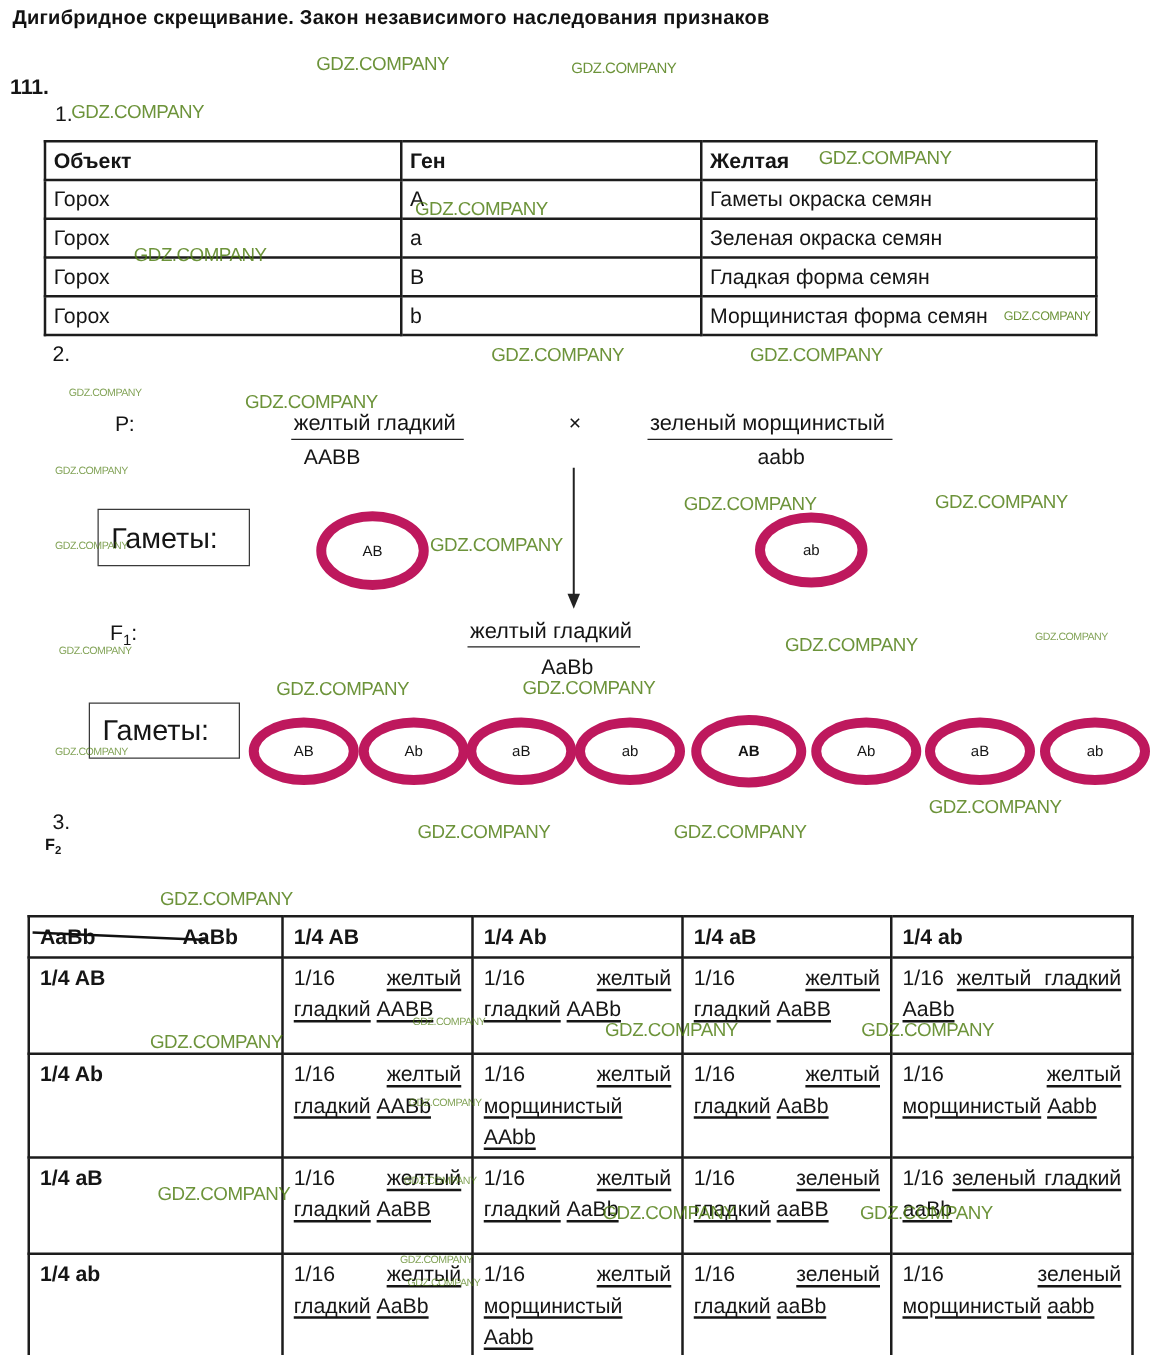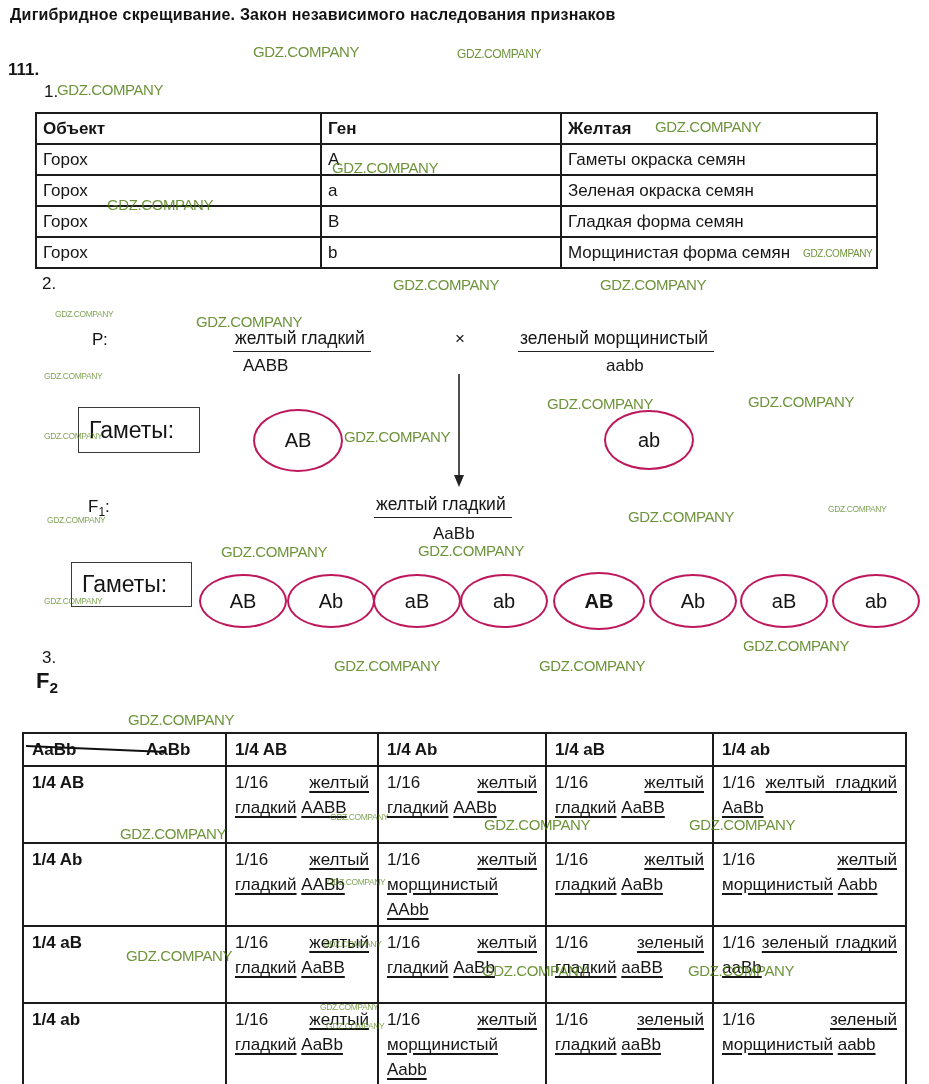--- a/index.html
+++ b/index.html
@@ -19,22 +19,22 @@
   table{border-collapse:collapse;background:transparent;}
   .t1 td,.t1 th{border:2px solid #1c1c1c;font-size:17px;font-weight:normal;
       text-align:left;padding:2px 6px;height:25px;color:#151515;}
   .t1 th{font-weight:bold;border-radius:12px;}
   
   .under{display:inline-block;border-bottom:1.5px solid #222;padding:0 6px 2px 2px;
          font-size:17.5px;}
   .plain{font-size:17px;}
   .box{position:absolute;border:1.5px solid #3a3a3a;display:flex;align-items:center;
        padding-left:10px;font-size:23px;box-sizing:border-box;background:transparent;}
-  .ellipse{position:absolute;border:2px solid #be185d;border-radius:50%;
-       display:flex;align-items:center;justify-content:center;font-size:20px;
+  .ellipse{position:absolute;border:8px solid #be185d;border-radius:50%;
+       display:flex;align-items:center;justify-content:center;font-size:12px;
        box-sizing:border-box;background:transparent;}
   .arrow{position:absolute;}
   
   .pt td,.pt th{border:2px solid #1c1c1c;font-size:17px;vertical-align:top;
       text-align:left;padding:3px 8px;line-height:25px;color:#151515;}
   .pt th{font-weight:bold;height:22px;vertical-align:middle;}
   .pt td.rowhead{font-weight:bold;}
   .pt td.cell{text-align:justify;}
   .pt .ph,.pt .gen{text-decoration:underline;text-underline-offset:3px;
       text-decoration-thickness:1.5px;}
@@ -181,21 +181,21 @@
       <span>Ab</span>
     </div>
   <div class="ellipse" style="left:740px;top:574px;width:88px;height:54px">
       <span>aB</span>
     </div>
   <div class="ellipse" style="left:832px;top:574px;width:88px;height:54px">
       <span>ab</span>
     </div>
 
   <div class="abs seclabel" style="left:42px;top:648px">3.</div>
-  <div class="abs" style="left:36px;top:668px;font-size:22px;font-weight:bold"><span>F</span><sub>2</sub></div>
+  <div class="abs" style="left:36px;top:668px;font-size:13px;font-weight:bold"><span>F</span><sub>2</sub></div>
 
   <div class="abs" style="left:22px;top:732px">
     <table class="pt">
       <colgroup>
           <col style="width:203px">
           <col style="width:152px">
           <col style="width:168px">
           <col style="width:167px">
           <col style="width:193px">
         </colgroup>

